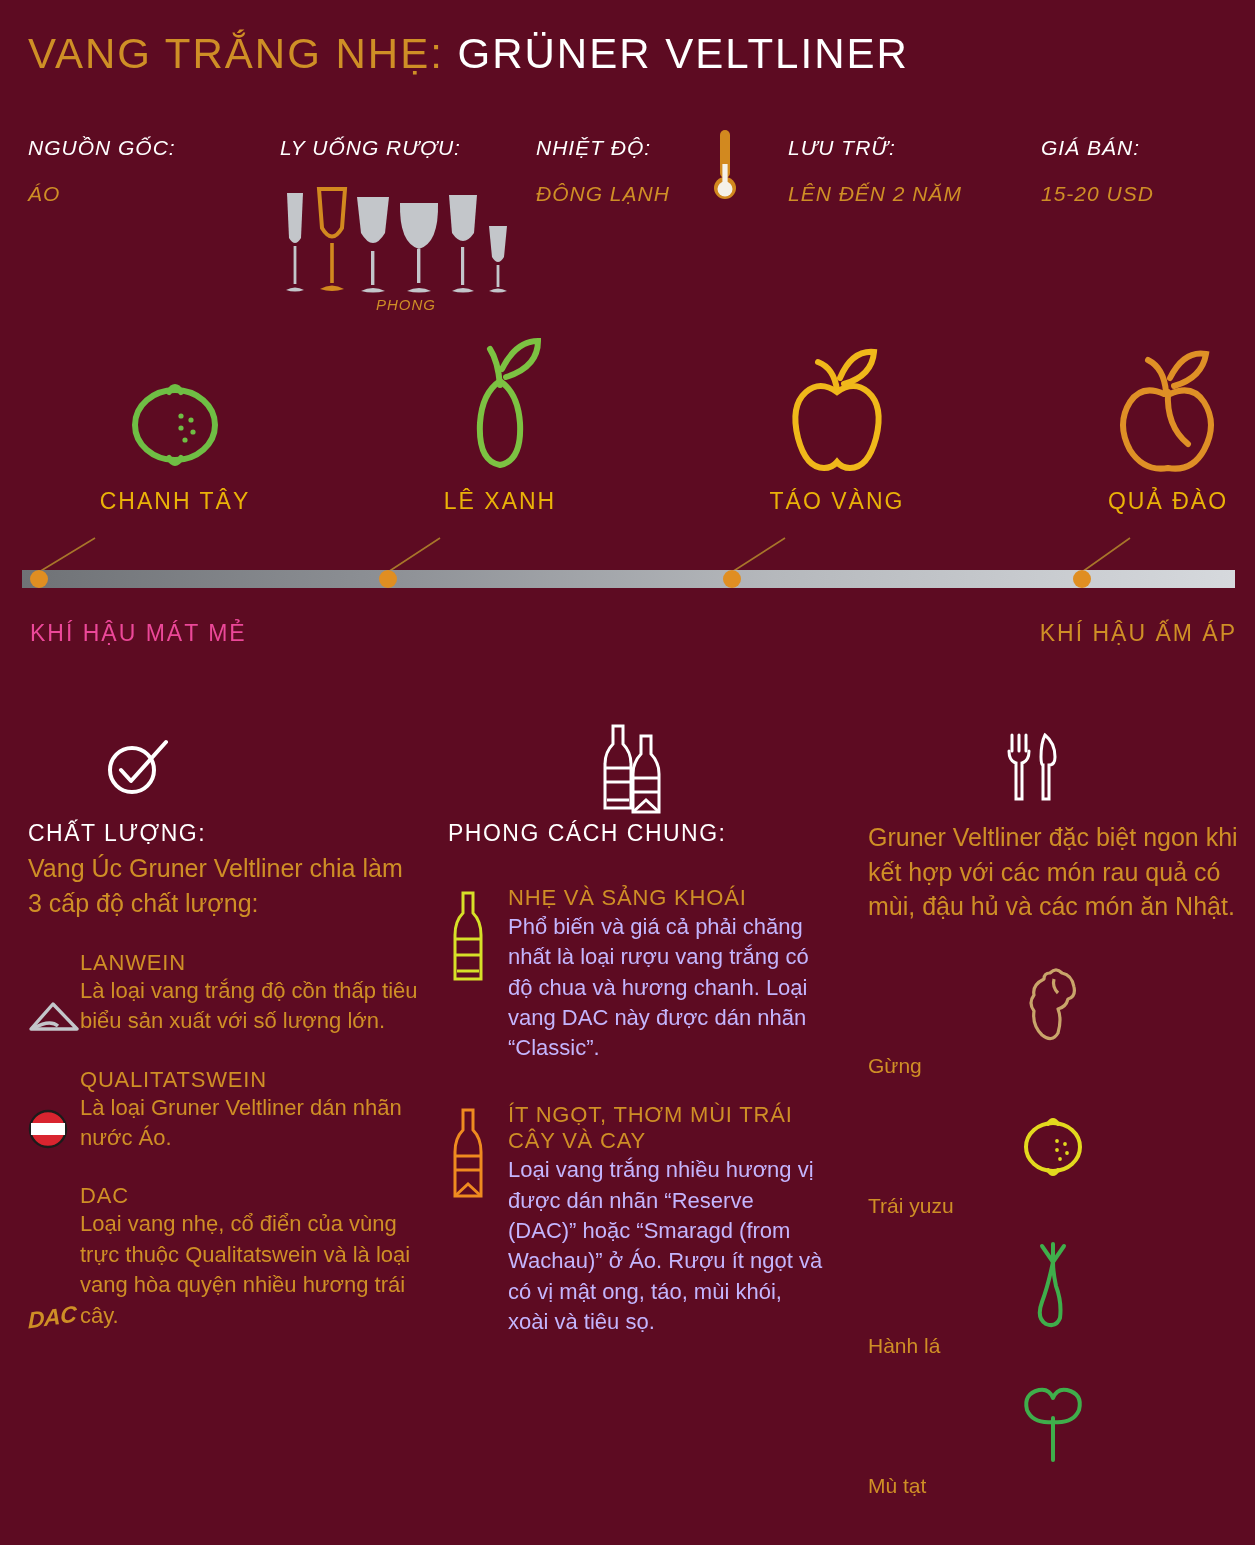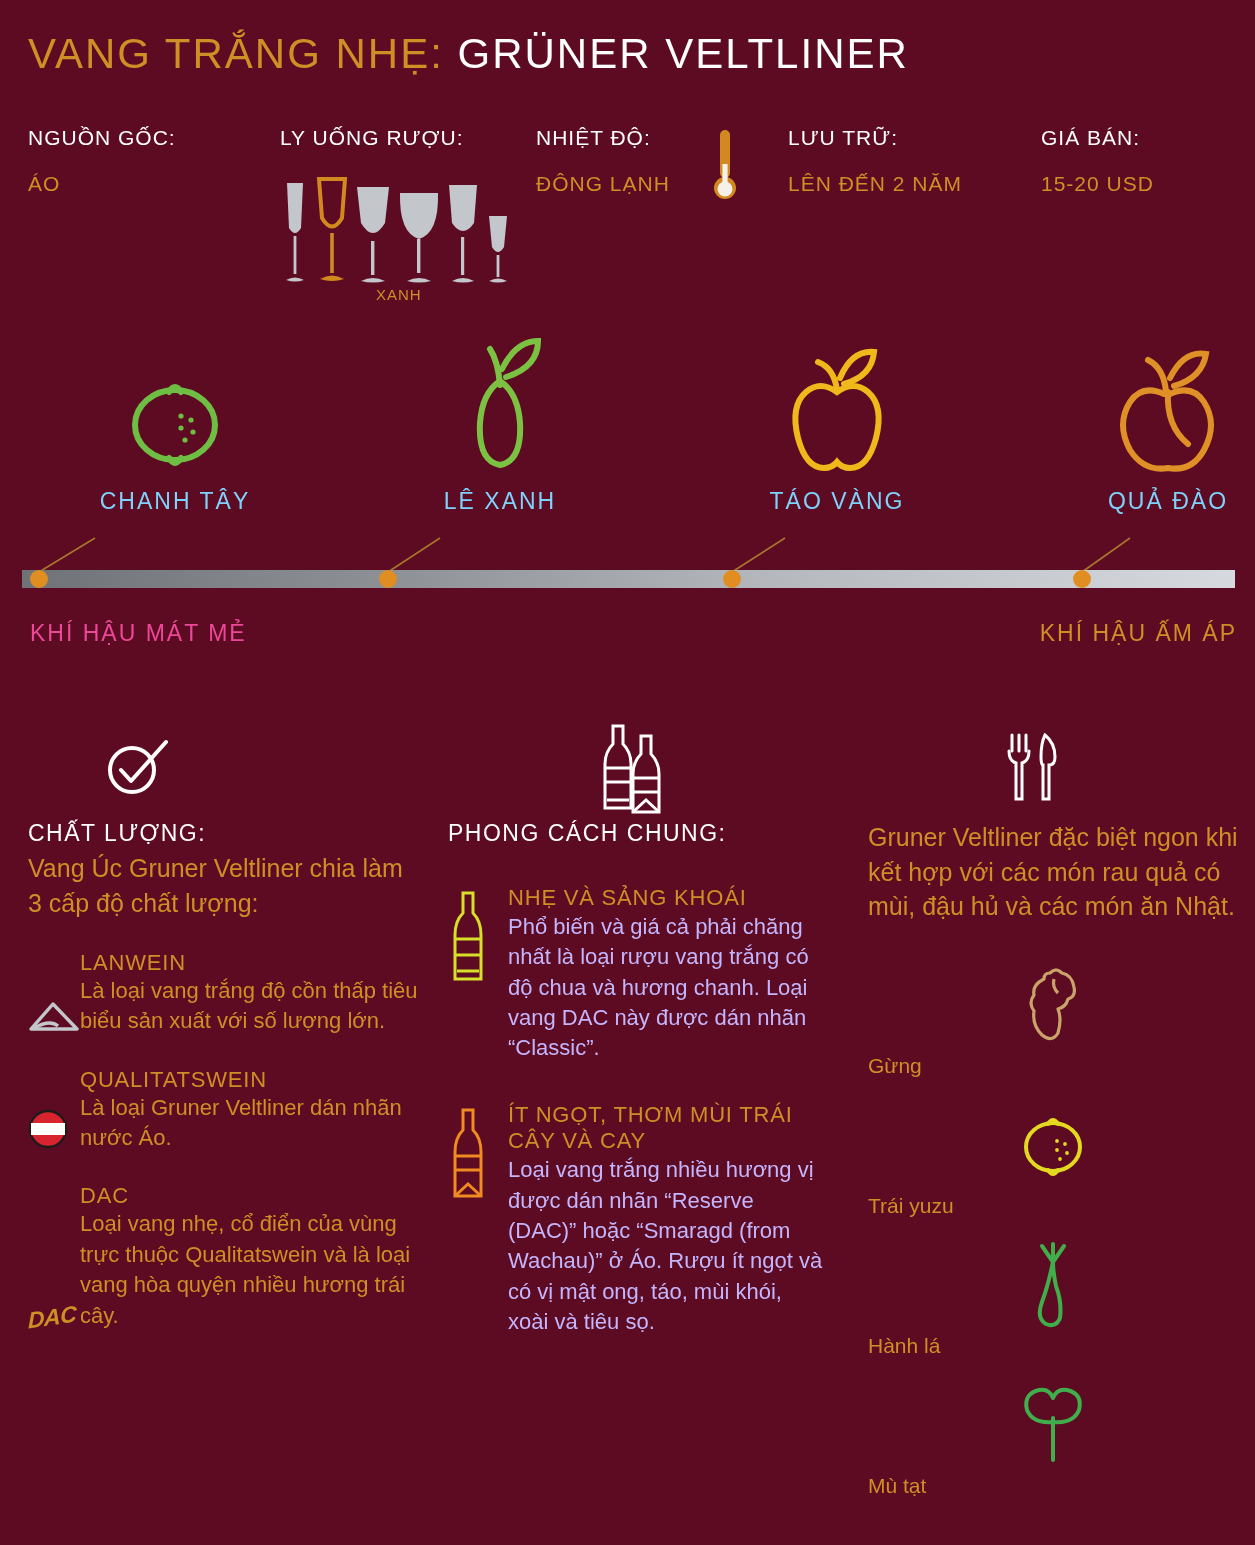--- a/index.html
+++ b/index.html
@@ -10,42 +10,42 @@
     overflow: hidden;
   }
   .page { position: relative; width: 1255px; height: 1545px; background: #5d0b22; padding-left: 20px; }
 
   
   .title { position: absolute; left: 28px; top: 30px; font-size: 42px; letter-spacing: 2px; white-space: nowrap; }
   .title .t-pre { color: #cf8f26; }
   .title .t-main { color: #ffffff; }
 
   
-  .specs { position: absolute; left: 28px; top: 126px; width: 1200px; height: 170px; }
+  .specs { position: absolute; left: 28px; top: 136px; width: 1200px; height: 170px; font-style: italic; }
   .spec { position: absolute; top: 0; }
   .spec-label { color: #ffffff; font-size: 21px; letter-spacing: 1px; white-space: nowrap; }
   .spec-value { color: #cf8f26; font-size: 21px; letter-spacing: 1px; white-space: nowrap; margin-top: 22px; }
 
   .spec-origin  { left: 0; }
   .spec-glass   { left: 252px; }
   .spec-temp    { left: 508px; }
   .spec-store   { left: 760px; }
   .spec-price   { left: 1013px; }
 
   .glass-row { position: absolute; left: 252px; top: 44px; width: 240px; height: 115px; display: flex; align-items: flex-end; gap: 5px; }
   .glass-caption { position: absolute; left: 252px; top: 160px; width: 240px; text-align: center; color: #cf8f26; font-size: 15px; letter-spacing: 1px; }
   .glass-caption.gc-shift { text-align: left; padding-left: 96px; }
 
   .therm { position: absolute; left: 708px; top: 128px; }
 
   
   .fruits { position: absolute; left: 0; top: 345px; width: 1255px; height: 180px; }
   .fruit { position: absolute; width: 250px; text-align: center; }
   .fruit .icon { height: 135px; display: flex; align-items: flex-end; justify-content: center; }
-  .fruit .lbl { margin-top: 8px; font-size: 23px; letter-spacing: 2px; color: #7dd3fc; white-space: nowrap; }
+  .fruit .lbl { margin-top: 8px; font-size: 23px; letter-spacing: 2px; color: #eab308; white-space: nowrap; }
   .f0 { left: 50px; }
   .f1 { left: 375px; }
   .f2 { left: 712px; }
   .f3 { left: 1043px; }
 
   .leaders { position: absolute; left: 0; top: 520px; width: 1255px; height: 70px; }
 
   .grad-bar {
     position: absolute; left: 22px; top: 570px; width: 1213px; height: 18px;
     background: linear-gradient(to right, #6f7276 0%, #8d9095 30%, #b5b8bc 62%, #d6d9dd 100%);
@@ -150,21 +150,21 @@
         <rect x="15" y="56" width="3.2" height="38" fill="#c3c6ca"></rect>
         <path d="M6 100 Q17 94 28 100 Q17 103 6 100 Z" fill="#c3c6ca"></path>
       </svg>
 
       <svg width="26" height="72" viewBox="0 0 26 72">
         <path d="M4 3 L22 3 L19 34 Q13 44 7 34 Z" fill="#c3c6ca"></path>
         <rect x="11.6" y="42" width="2.8" height="22" fill="#c3c6ca"></rect>
         <path d="M4 68 Q13 63 22 68 Q13 71 4 68 Z" fill="#c3c6ca"></path>
       </svg>
     </div>
-    <div class="glass-caption gc-shift">XANH</div>
+    <div class="glass-caption gc-shift">PHONG</div>
 
     <div class="spec spec-temp">
       <div class="spec-label">NHIỆT ĐỘ:</div>
       <div class="spec-value">ĐÔNG LẠNH</div>
     </div>
 
     <div class="spec spec-store">
       <div class="spec-label">LƯU TRỮ:</div>
       <div class="spec-value">LÊN ĐẾN 2 NĂM</div>
     </div>

